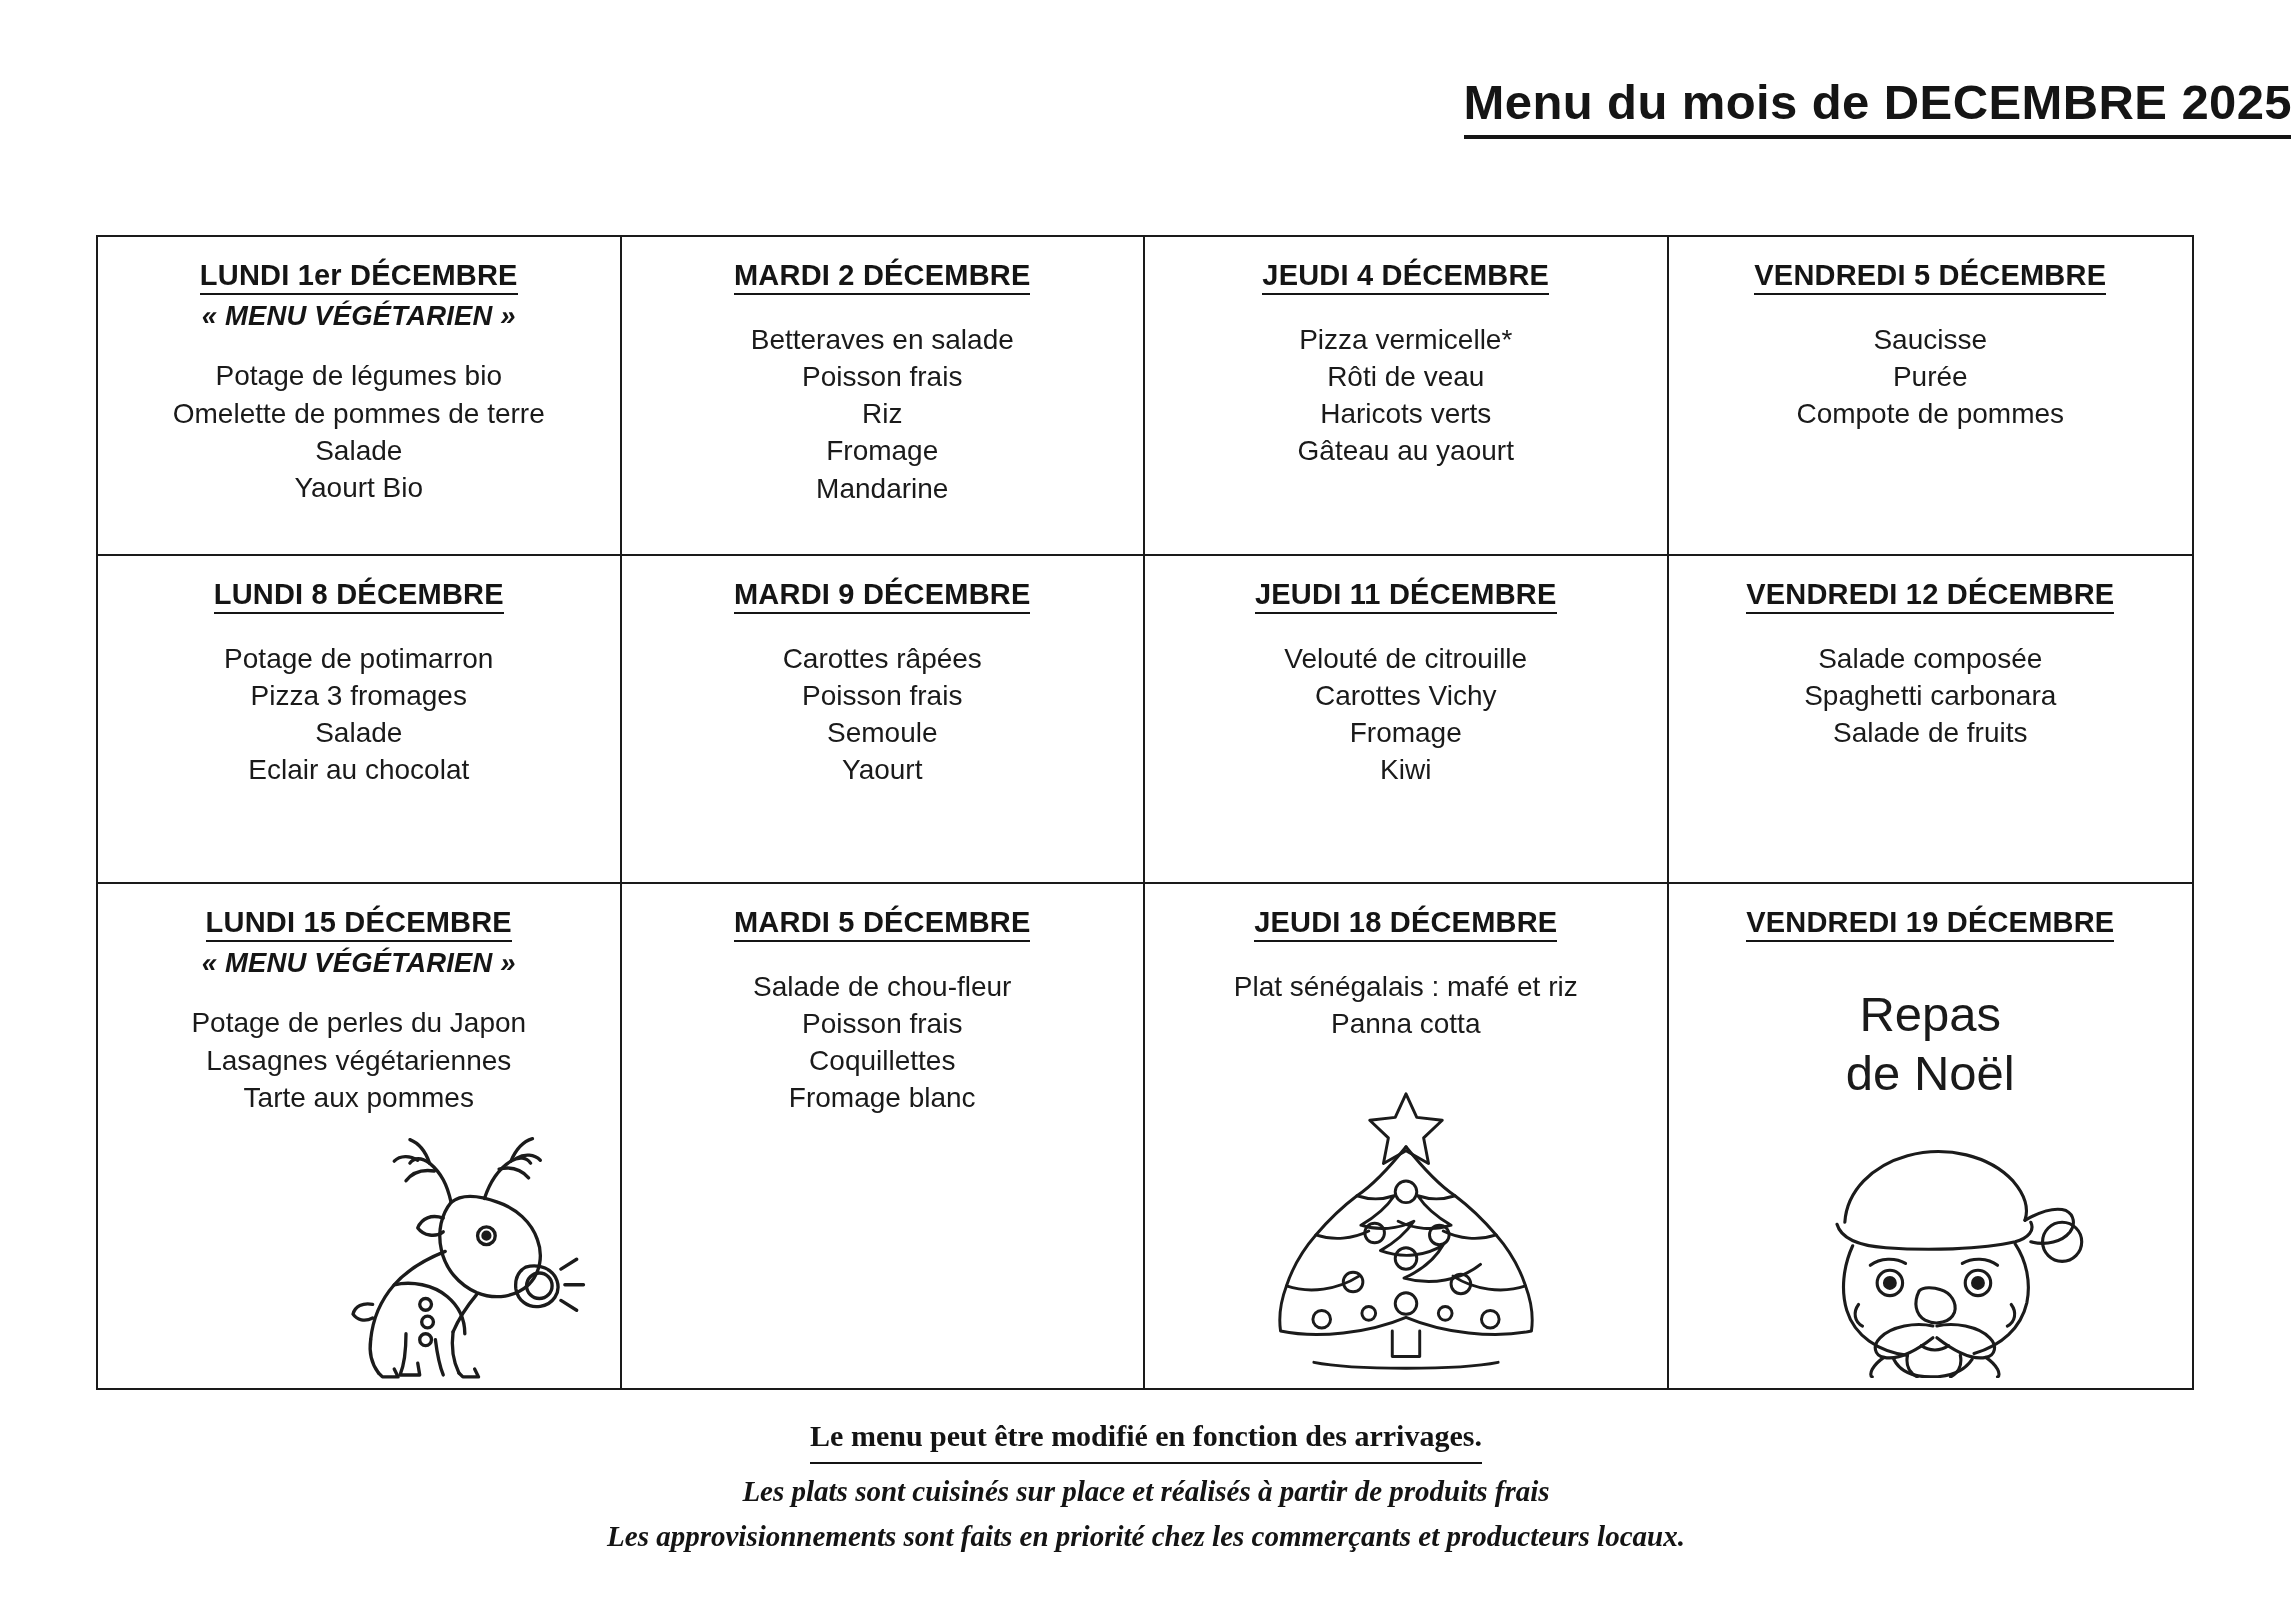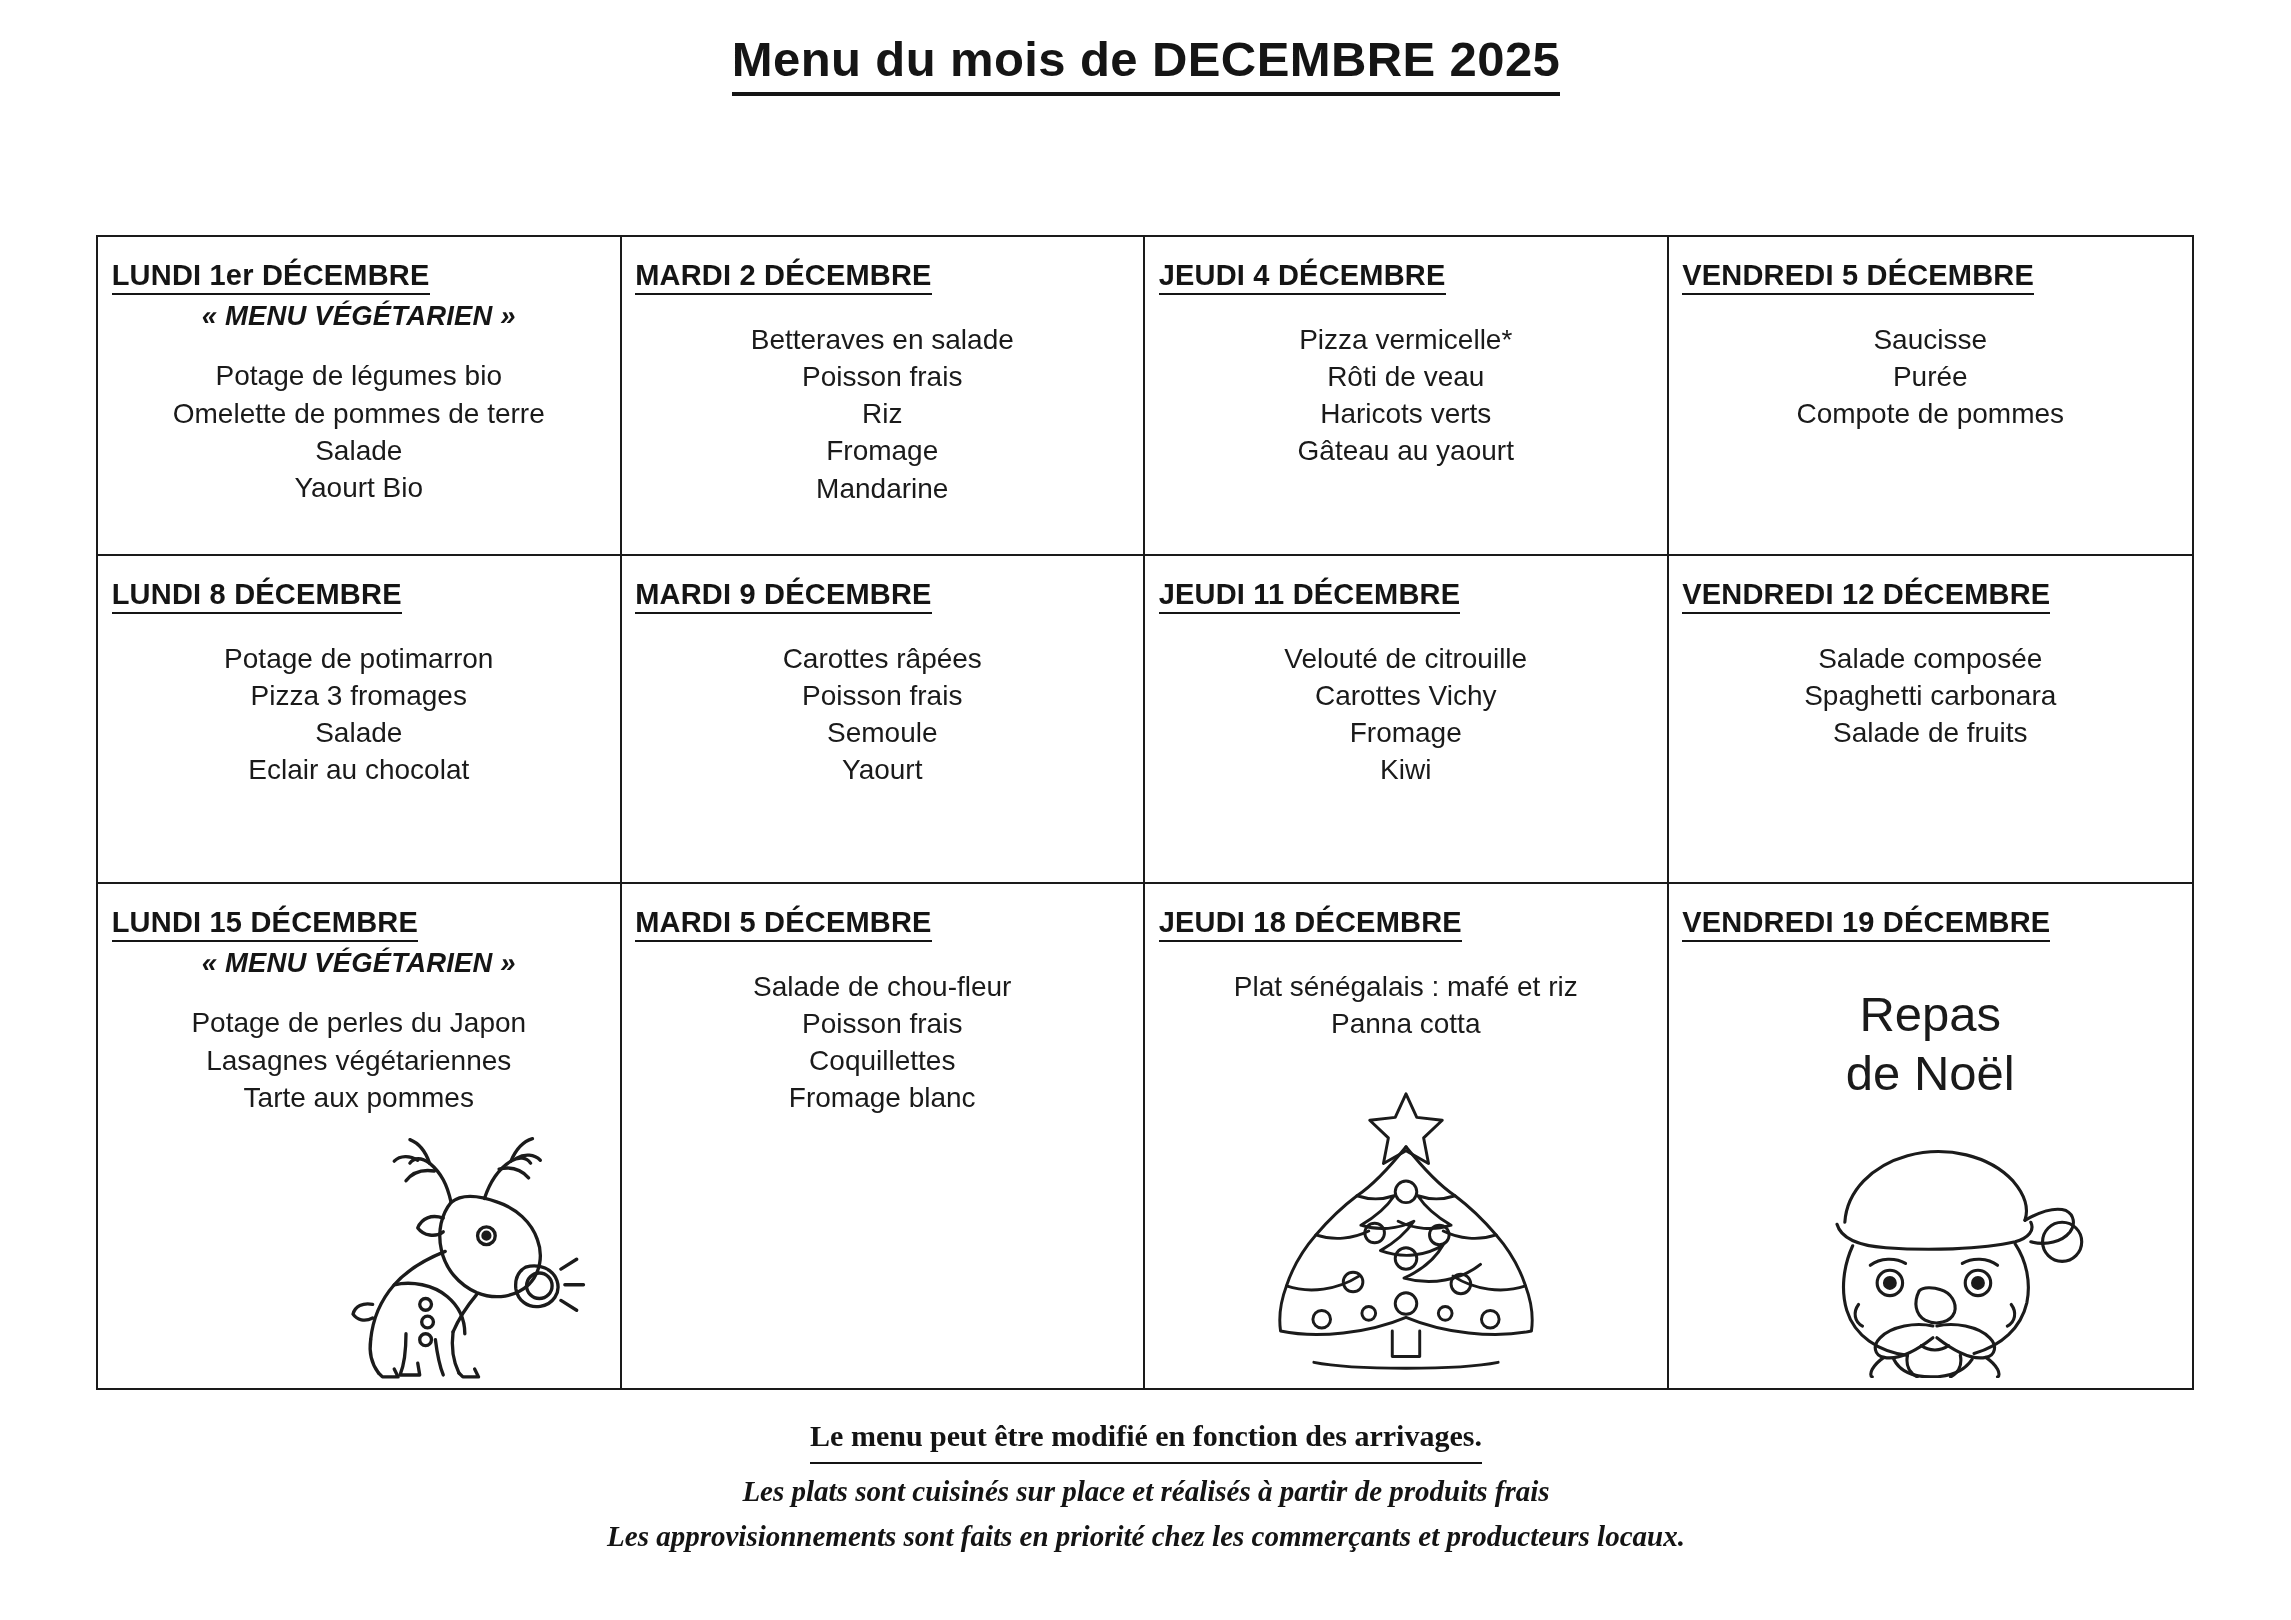--- a/index.html
+++ b/index.html
@@ -11,26 +11,26 @@
     width: 2292px;
     height: 1620px;
     font-family: "Liberation Sans", sans-serif;
     color: #111111;
     position: relative;
     overflow: hidden;
   }
 
   
   .page-title {
-    text-align: center;
+    text-align: right;
     font-size: 49px;
     font-weight: bold;
     letter-spacing: 0.4px;
     margin: 0;
-    padding-top: 31px;
+    padding-top: 74px;
     color: #151515;
   }
   .page-title span.title-text {
     display: inline-block;
     border-bottom: 4.9px solid #151515;
     padding-bottom: 4.9px;
   }
 
   
   .menu-grid {
@@ -50,20 +50,21 @@
     border-bottom: 2.9px solid #1a1a1a;
     box-sizing: border-box;
     position: relative;
     padding: 21.6px 13.7px 0 13.7px;
     overflow: hidden;
   }
   .menu-grid .day-cell:nth-child(4n) { border-right: none; }
   .menu-grid .day-cell:nth-child(n+9) { border-bottom: none; }
 
   .day-header {
+    text-align: center;
     font-size: 29px;
     font-weight: bold;
     letter-spacing: 0.2px;
     color: #151515;
     line-height: 1.12;
   }
   .day-header .day-name {
     display: inline-block;
     border-bottom: 2.9px solid #151515;
     padding-bottom: 2px;

